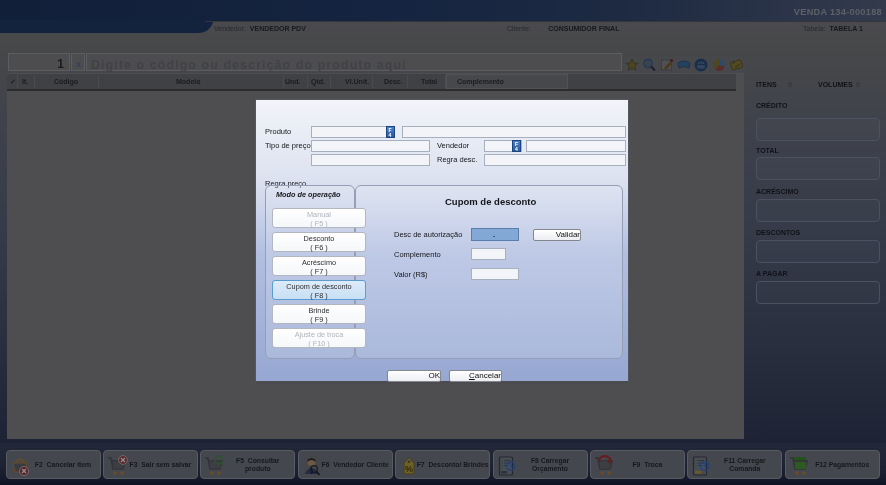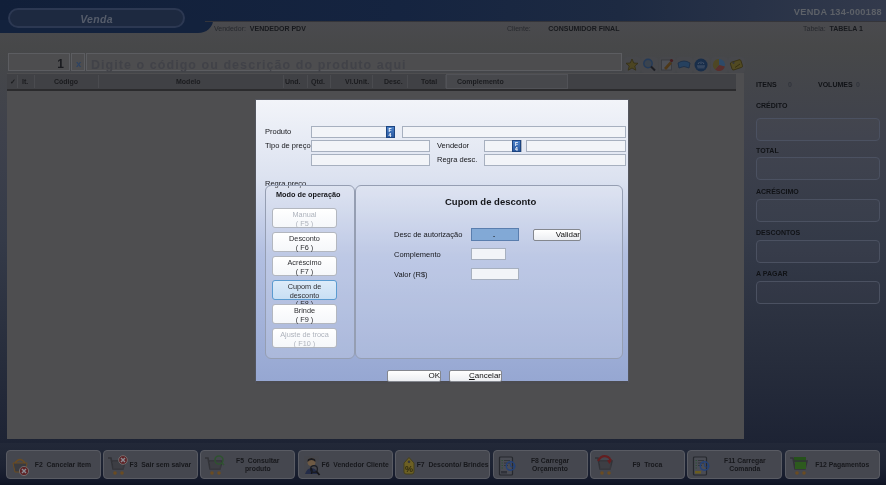--- a/index.html
+++ b/index.html
@@ -60,39 +60,36 @@
 .dialog{left:255px;top:99px;width:374px;height:285px;background:linear-gradient(180deg,#f2f4f9 0%,#dce2f0 28%,#b2bfe1 55%,#96a7d2 100%);
   border:1px solid #54565e;border-bottom:3px solid #4c4c50;}
 .dlgtitle{left:0;top:0;width:372px;height:13.5px;
   background:linear-gradient(180deg,#6aa2e9 0%,#3273d6 14%,#2a6ad0 55%,#2e6fd3 100%);}
 .dlgtitle span{position:absolute;left:6px;top:2px;font-size:7.5px;font-weight:bold;font-style:italic;color:#fff;letter-spacing:0.1px;}
 .dlab{position:absolute;font-size:7.5px;color:#15161a;white-space:nowrap;}
 .dinput{position:absolute;background:#f2f4f8;border:1px solid #a7b0bf;height:12px;}
 .fkbtn{position:absolute;width:9px;height:12px;background:linear-gradient(180deg,#4a80c8,#2a59a0);border:1px solid #1c4480;
   color:#fff;font-size:5px;font-weight:bold;text-align:center;line-height:5px;padding-top:1px;}
 .panel{position:absolute;border:1px solid #959eb2;border-radius:6px;background:rgba(252,253,255,0.16);}
-.modebtn{position:absolute;left:16px;width:65px;height:20px;border-radius:3px;
+.modebtn{position:absolute;left:16px;width:94px;height:20px;border-radius:3px;
   background:linear-gradient(180deg,#ffffff,#f5f7fa);border:1px solid #b3b7bf;
   text-align:center;font-size:7.3px;line-height:8.5px;color:#2c2d31;padding-top:2px;}
 .modebtn.dis{color:#aeb3bc;}
 .modebtn.sel{background:linear-gradient(180deg,#ddebf9,#c8dff4);border:1.5px solid #5b9bd0;}
 .dbtn{position:absolute;height:12px;background:linear-gradient(180deg,#ffffff,#eceef2);
   border:1px solid #84878e;border-radius:2px;text-align:right;font-size:8px;color:#111;}
 </style>
 </head>
 <body>
 <div class="screen">
 
   <div class="abs workspace"></div>
   <div class="abs topbar"></div>
   <div class="abs tabext"></div>
   <div class="abs" style="left:205px;top:20.5px;width:681px;height:1px;background:#35353a;"></div>
-  <div class="abs pill">
-      <span>Venda</span>
-    </div>
   <div class="abs vendanum">VENDA 134-000188</div>
 
   <div class="abs striptext" style="left:214px;">Vendedor:&nbsp; <b>VENDEDOR PDV</b></div>
   <div class="abs striptext" style="left:507px;">Cliente:&nbsp;&nbsp;&nbsp;&nbsp;&nbsp;&nbsp;&nbsp;&nbsp; <b>CONSUMIDOR FINAL</b></div>
   <div class="abs striptext" style="left:803px;">Tabela:&nbsp; <b>TABELA 1</b></div>
 
   <div class="abs grid"></div>
   <div class="abs gridhead">
     <div class="sep" style="left:10px;"></div>
     <div class="sep" style="left:27px;"></div>
@@ -297,21 +294,21 @@
     <div class="fkbtn" style="left:256px;top:39.5px;">F<br>4</div>
     <div class="dinput" style="left:270px;top:39.5px;width:100px;"></div>
 
     <div class="dlab" style="left:9px;top:55px;margin-top:24px;">Regra preço</div>
     <div class="dinput" style="left:55px;top:53.5px;width:119px;"></div>
     <div class="dlab" style="left:181px;top:55px;">Regra desc.</div>
     <div class="dinput" style="left:228px;top:53.5px;width:142px;"></div>
 
     <div class="panel" style="left:9px;top:85px;width:90px;height:174px;"></div>
     <div class="panel" style="left:99px;top:85px;width:268px;height:174px;"></div>
-    <div class="dlab" style="left:20px;top:89.5px;font-size:7.3px;font-weight:bold;">Modo de operação</div>
+    <div class="dlab" style="left:20px;top:89.5px;font-size:7.3px;font-weight:bold;font-style:italic;">Modo de operação</div>
 
     <div class="modebtn dis" style="top:108px;">Manual<br>( F5 )</div>
     <div class="modebtn" style="top:132px;">Desconto<br>( F6 )</div>
     <div class="modebtn" style="top:156px;">Acréscimo<br>( F7 )</div>
     <div class="modebtn sel" style="top:180px;">Cupom de desconto<br>( F8 )</div>
     <div class="modebtn" style="top:204px;">Brinde<br>( F9 )</div>
     <div class="modebtn dis" style="top:228px;">Ajuste de troca<br>( F10 )</div>
 
     <div class="dlab" style="left:189px;top:95.5px;font-size:9.5px;font-weight:bold;">Cupom de desconto</div>
     <div class="dlab" style="left:138px;top:130px;font-size:7.5px;">Desc de autorização</div>

